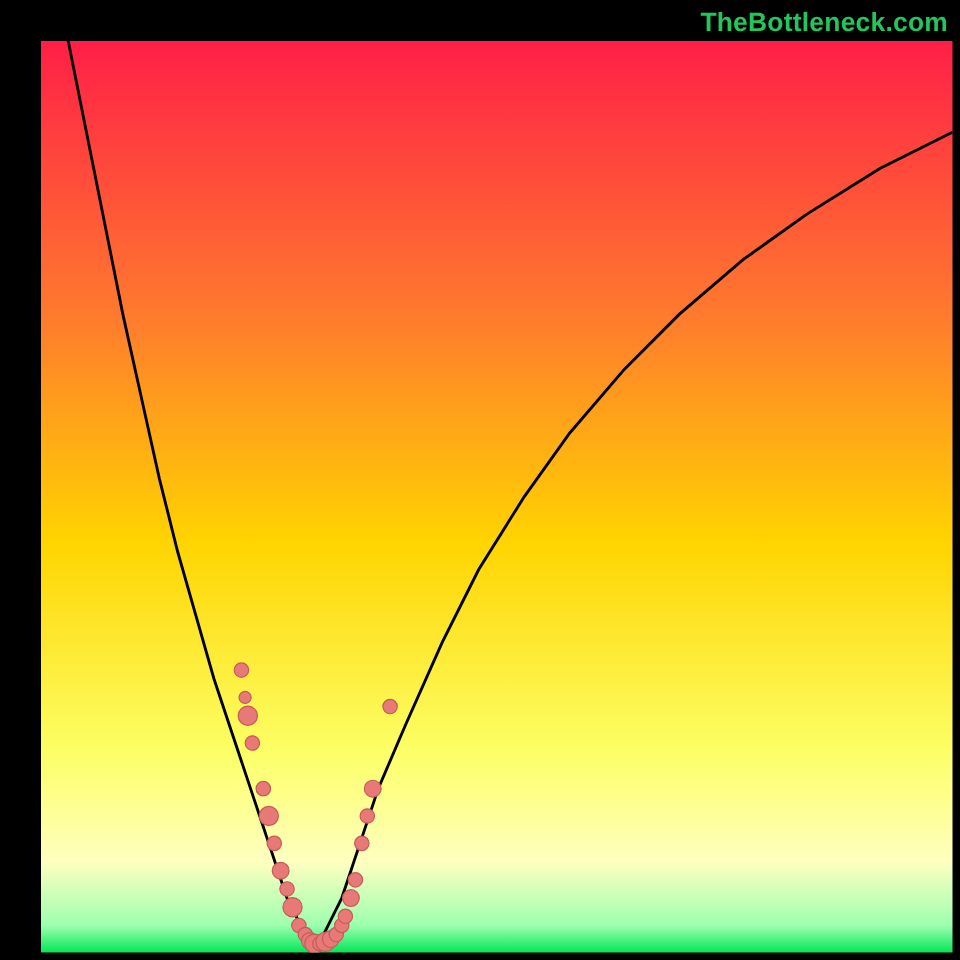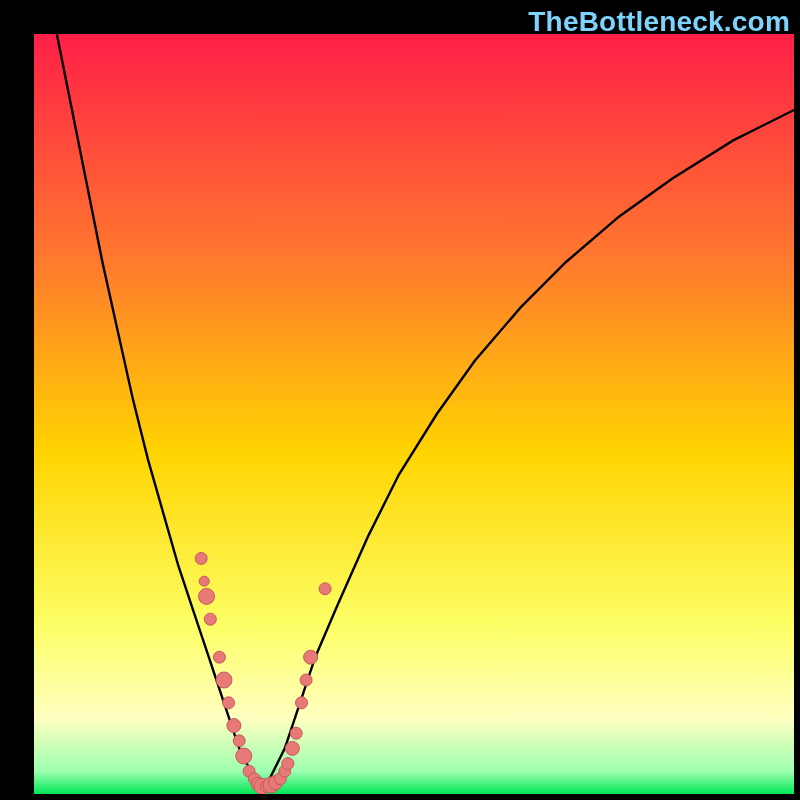--- a/index.html
+++ b/index.html
@@ -22,22 +22,22 @@
     left: 34px;
     top: 34px;
     width: 760px;
     height: 760px;
     overflow: hidden;
   }
   .watermark {
     position: absolute;
     top: 6px;
     right: 10px;
-    color: #7dd3fc;
-    font-size: 28px;
+    color: #22c55e;
+    font-size: 22px;
     font-weight: 600;
     letter-spacing: 0.2px;
     z-index: 5;
   }
 </style>
 </head>
 <body>
 
 <div class="frame">
   <div class="watermark">TheBottleneck.com</div>

